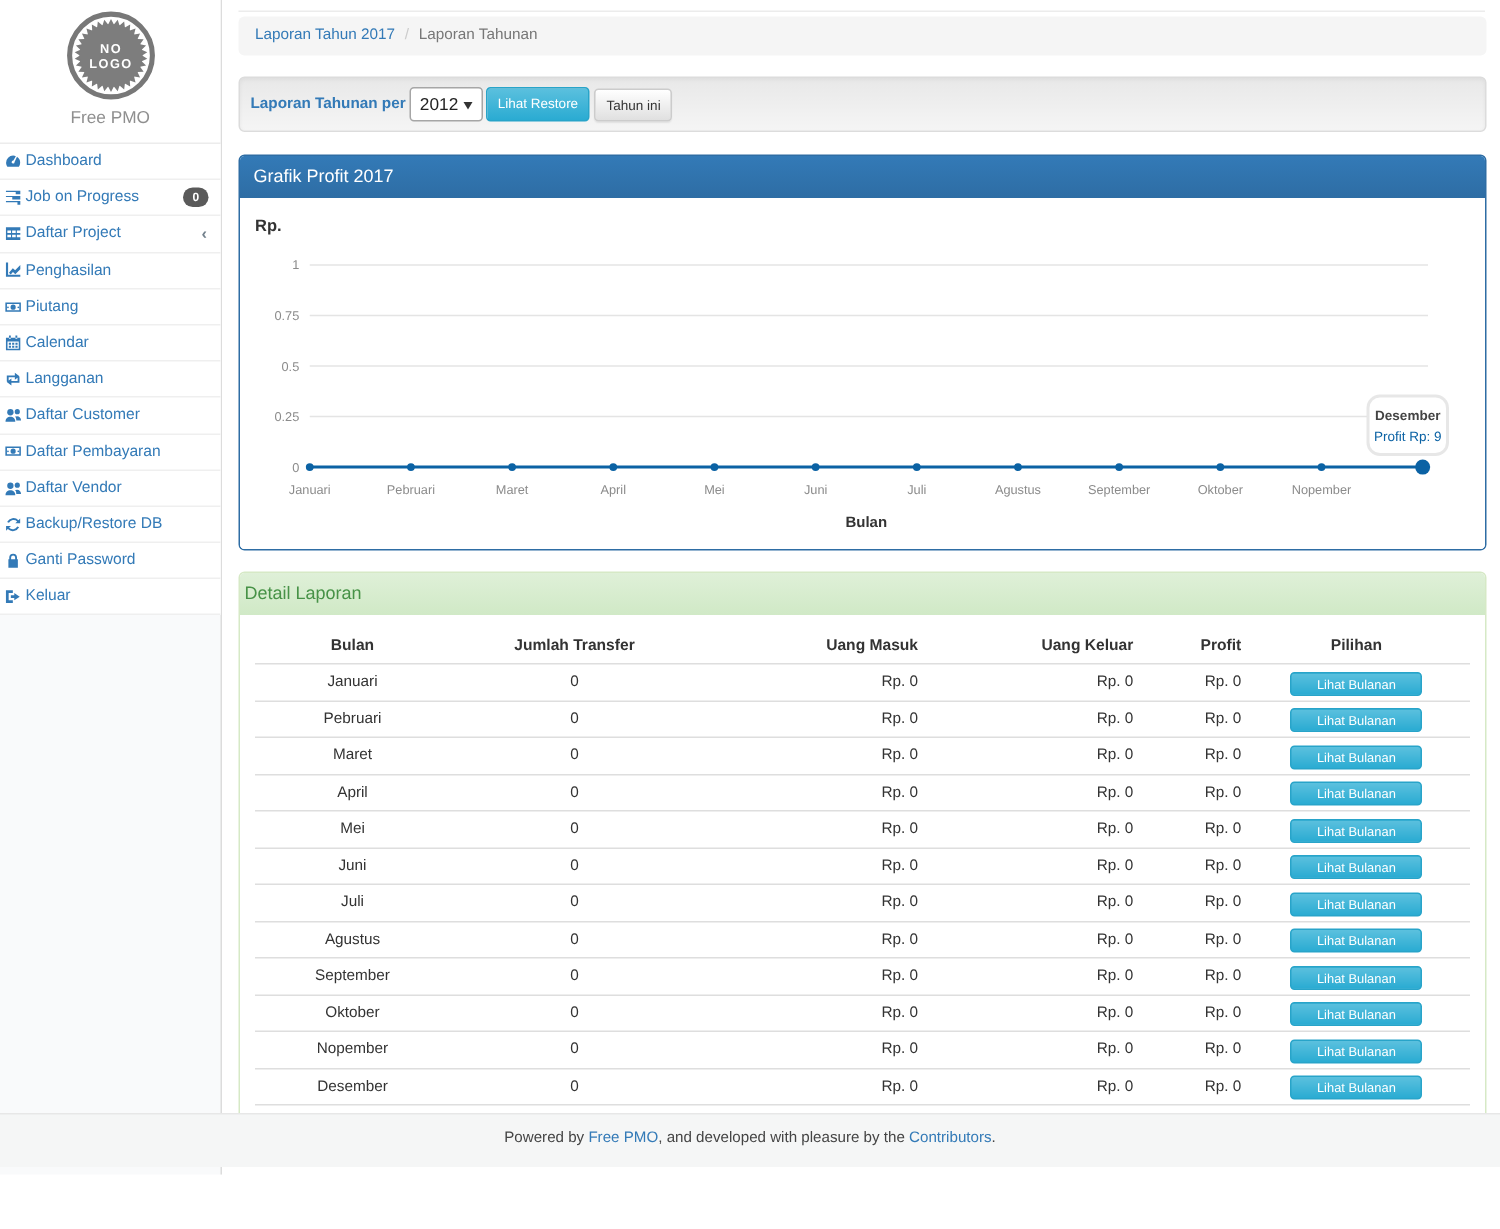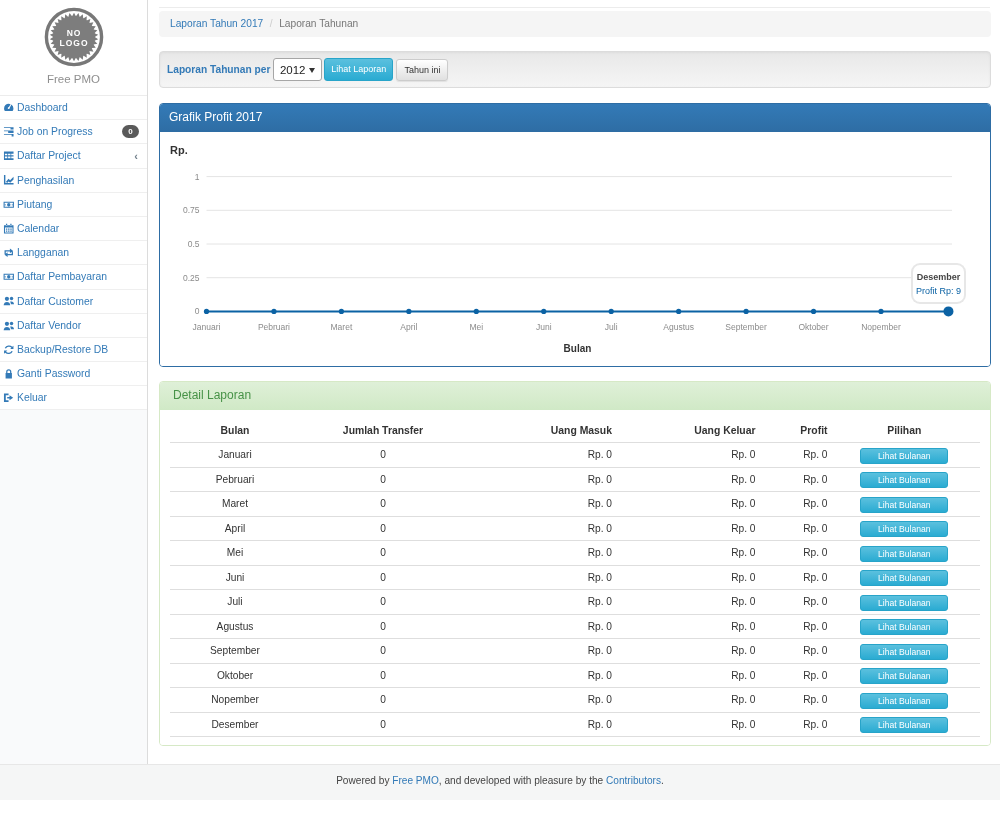--- a/index.html
+++ b/index.html
@@ -33,36 +33,36 @@
 .btn { display:inline-block; border-radius:3px; font-size:9px; text-align:center; cursor:pointer; }
 .btn-info { margin-left:2.5px; width:68.5px; height:22.5px; line-height:20.5px; color:#fff; background:linear-gradient(to bottom,#5bc0de 0,#2aabd2 100%); border:1px solid #28a4c9; }
 .btn-default { margin-left:3.5px; width:52px; height:22px; line-height:20px; color:#333; background:linear-gradient(to bottom,#fff 0,#e0e0e0 100%); border:1px solid #ccc; box-shadow:inset 0 1px 0 rgba(255,255,255,.15),0 1px 1px rgba(0,0,0,.075); }
 
 
 .panel { border-radius:4px; }
 .panel-primary { border:1px solid #2e6da4; margin-bottom:14.5px; }
 .panel-primary .heading { height:27.5px; background:linear-gradient(to bottom,#337ab7 0,#2e6da4 100%); color:#fff; font-size:12px; line-height:27px; padding-left:9px; border-radius:3px 3px 0 0; }
 .panel-primary .body { height:234px; background:#fff; position:relative; border-radius:0 0 3px 3px; }
 .panel-success { border:1px solid #d6e9c6; }
-.panel-success .heading { height:27.5px; background:linear-gradient(to bottom,#dff0d8 0,#d0e9c6 100%); color:#479247; font-size:12px; line-height:27px; padding-left:13px; border-radius:3px 3px 0 0; }
+.panel-success .heading { height:27.5px; background:linear-gradient(to bottom,#dff0d8 0,#d0e9c6 100%); color:#479247; font-size:12px; line-height:27px; padding-left:3px; border-radius:3px 3px 0 0; }
 .panel-success .body { background:#fff; padding:10px 10px 8px 10px; border-radius:0 0 3px 3px; }
 
 
 table.rpt { width:810px; border-collapse:collapse; font-size:10.2px; }
 table.rpt th { font-weight:bold; color:#333; font-size:10.4px; height:23.2px; }
 table.rpt th, table.rpt td { padding:0 6px; border-bottom:1px solid #dedede; vertical-align:middle; }
 table.rpt td { height:24.5px; }
 table.rpt .c { text-align:center; }
 table.rpt th:last-child, table.rpt td:last-child { padding-right:11px; }
 table.rpt .r { text-align:right; }
 table.rpt tr.last td { border-bottom:none; }
 .btn-xs { position:relative; top:1px; width:88px; height:16px; line-height:14px; font-size:8.6px; color:#fff; background:linear-gradient(to bottom,#5bc0de 0,#2aabd2 100%); border:1px solid #28a4c9; border-radius:3px; display:inline-block; }
 
 
-#footer { position:absolute; left:0; top:764px; width:1000px; height:36px; background:#f5f6f6; border-top:1px solid #e7e7e7; text-align:center; font-size:10.1px; color:#444; padding-top:10px; }
+#footer { position:absolute; left:0; top:742px; width:1000px; height:36px; background:#f5f6f6; border-top:1px solid #e7e7e7; text-align:center; font-size:10.1px; color:#444; padding-top:10px; }
 #footer a { color:#337ab7; }
 
 
 #hover { position:absolute; left:911px; top:263px; width:55px; height:41px; background:rgba(255,255,255,.92); border:2px solid rgba(225,225,225,.8); border-radius:9px; text-align:center; font-size:9px; padding-top:7px; }
 #hover .m { font-weight:bold; color:#444; }
 #hover .v { color:#0b62a4; margin-top:4px; }
 </style>
 </head>
 <body>
 
@@ -114,33 +114,33 @@
               <path d="M1 2.3h10V11H1zm1.1 2.5v5.1h7.8V4.8zM3.1.7h1.3v2.2H3.1zm4.5 0h1.3v2.2H7.6zM3 5.8h1.5v1.3H3zm2.3 0h1.5v1.3H5.3zm2.3 0h1.5v1.3H7.6zM3 7.9h1.5v1.3H3zm2.3 0h1.5v1.3H5.3zm2.3 0h1.5v1.3H7.6z" fill-rule="evenodd"></path>
             </svg>Calendar</a>
         </li>
         <li>
           <a href="#"><svg width="11.5" height="11.5" viewBox="0 0 12 12" fill="#337ab7">
               <path d="M1.6 7.6V3.4h5.6v1.3H2.9v2.9zM7.2 1.5l3.2 2.5-3.2 2.5zM10.4 4.4v4.2H4.8V7.3h4.3V4.4zM4.8 10.5 1.6 8l3.2-2.5z"></path>
             </svg>Langganan</a>
         </li>
         <li>
           <a href="#"><svg width="11.5" height="11.5" viewBox="0 0 12 12" fill="#337ab7">
-              <path d="M.6 2.8h10.8v6.4H.6zm1.1 1.1v4.2h8.6V3.9zM6 4.2a1.8 1.8 0 1 1 0 3.6 1.8 1.8 0 0 1 0-3.6zM2.4 5.5a.6.6 0 1 1 0 1.2.6.6 0 0 1 0-1.2zm7.2 0a.6.6 0 1 1 0 1.2.6.6 0 0 1 0-1.2z" fill-rule="evenodd"></path>
-            </svg>Daftar Pembayaran</a>
-        </li>
-        <li>
-          <a href="#"><svg width="11.5" height="11.5" viewBox="0 0 12 12" fill="#337ab7">
               <circle cx="4.1" cy="4" r="2.2"></circle>
               <path d="M.7 10.6c0-2.1 1.5-3.4 3.4-3.4s3.4 1.3 3.4 3.4z"></path>
               <circle cx="8.9" cy="3.6" r="1.8"></circle>
               <path d="M8.2 6.9c1.9-.3 3.3 1 3.3 2.8H8.2c0-1.1-.3-2.2-.9-2.7z"></path>
             </svg>Daftar Customer</a>
         </li>
         <li>
           <a href="#"><svg width="11.5" height="11.5" viewBox="0 0 12 12" fill="#337ab7">
+              <path d="M.6 2.8h10.8v6.4H.6zm1.1 1.1v4.2h8.6V3.9zM6 4.2a1.8 1.8 0 1 1 0 3.6 1.8 1.8 0 0 1 0-3.6zM2.4 5.5a.6.6 0 1 1 0 1.2.6.6 0 0 1 0-1.2zm7.2 0a.6.6 0 1 1 0 1.2.6.6 0 0 1 0-1.2z" fill-rule="evenodd"></path>
+            </svg>Daftar Pembayaran</a>
+        </li>
+        <li>
+          <a href="#"><svg width="11.5" height="11.5" viewBox="0 0 12 12" fill="#337ab7">
               <circle cx="4.1" cy="4" r="2.2"></circle>
               <path d="M.7 10.6c0-2.1 1.5-3.4 3.4-3.4s3.4 1.3 3.4 3.4z"></path>
               <circle cx="8.9" cy="3.6" r="1.8"></circle>
               <path d="M8.2 6.9c1.9-.3 3.3 1 3.3 2.8H8.2c0-1.1-.3-2.2-.9-2.7z"></path>
             </svg>Daftar Vendor</a>
         </li>
         <li>
           <a href="#"><svg width="11.5" height="11.5" viewBox="0 0 12 12" fill="#337ab7">
               <path d="M10.9 5.1H7.5l1.3-1.3a3.6 3.6 0 0 0-5.7.9l-1.3-.6A5 5 0 0 1 9.7 2.9l1.2-1.2zM1.1 6.9h3.4L3.2 8.2a3.6 3.6 0 0 0 5.7-.9l1.3.6a5 5 0 0 1-7.9 1.2l-1.2 1.2z"></path>
             </svg>Backup/Restore DB</a>
@@ -159,21 +159,21 @@
   </div>
 </div>
 
 <div id="content">
   <div style="position:absolute;left:11px;top:7px;width:831px;height:1px;background:#ececec"></div>
   <div class="breadcrumb"><a href="#">Laporan Tahun 2017</a><span class="sep">/</span>Laporan Tahunan</div>
 
   <div class="well">
     <label>Laporan Tahunan per</label>
     <span class="sel">2012</span>
-    <span class="btn btn-info">Lihat Laporan</span>
+    <span class="btn btn-info">Lihat Restore</span>
     <span class="btn btn-default">Tahun ini</span>
   </div>
 
   <div class="panel panel-primary">
     <div class="heading">Grafik Profit 2017</div>
     <div class="body">
       <svg id="chart" width="830" height="235" viewBox="0 0 830 235">
           <text x="10" y="22" font-size="11" font-weight="bold" fill="#333">Rp.</text>
           <line x1="46.5" y1="44.6" x2="792" y2="44.6" stroke="#e4e4e4" stroke-width="1"></line>
           <text x="39.5" y="47.6" font-size="8.5" fill="#8b8b8b" text-anchor="end">1</text>

